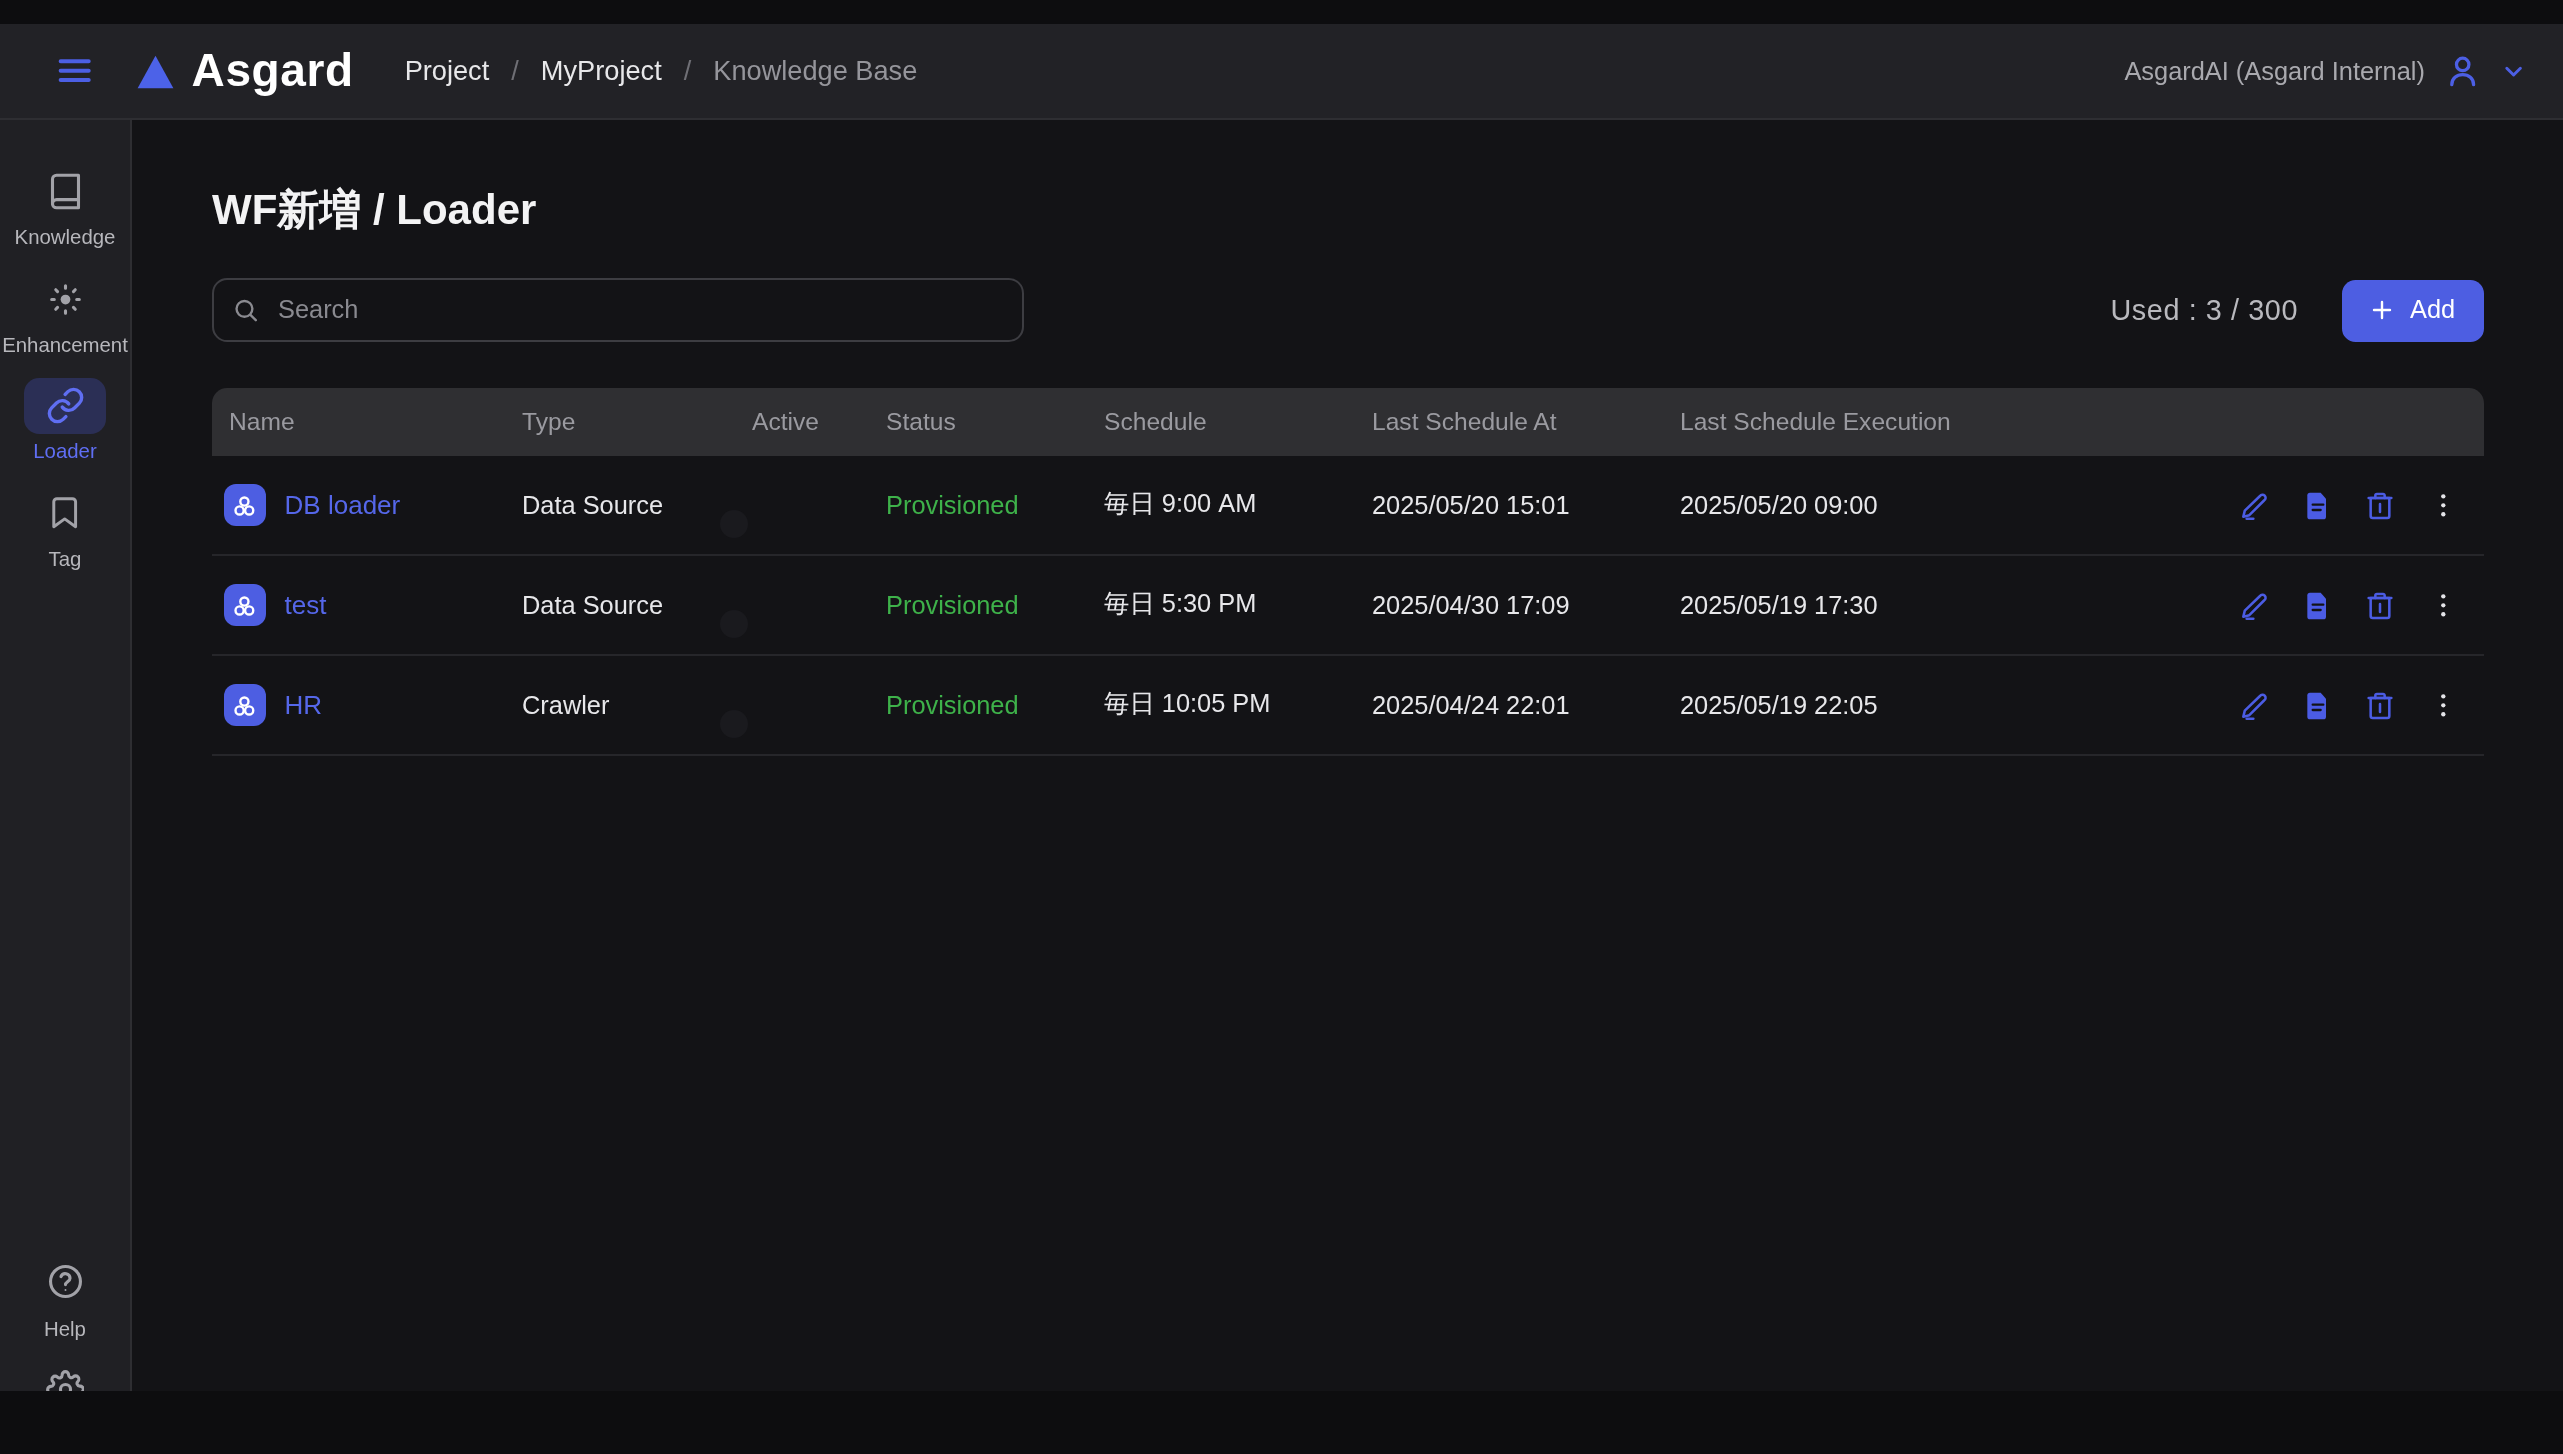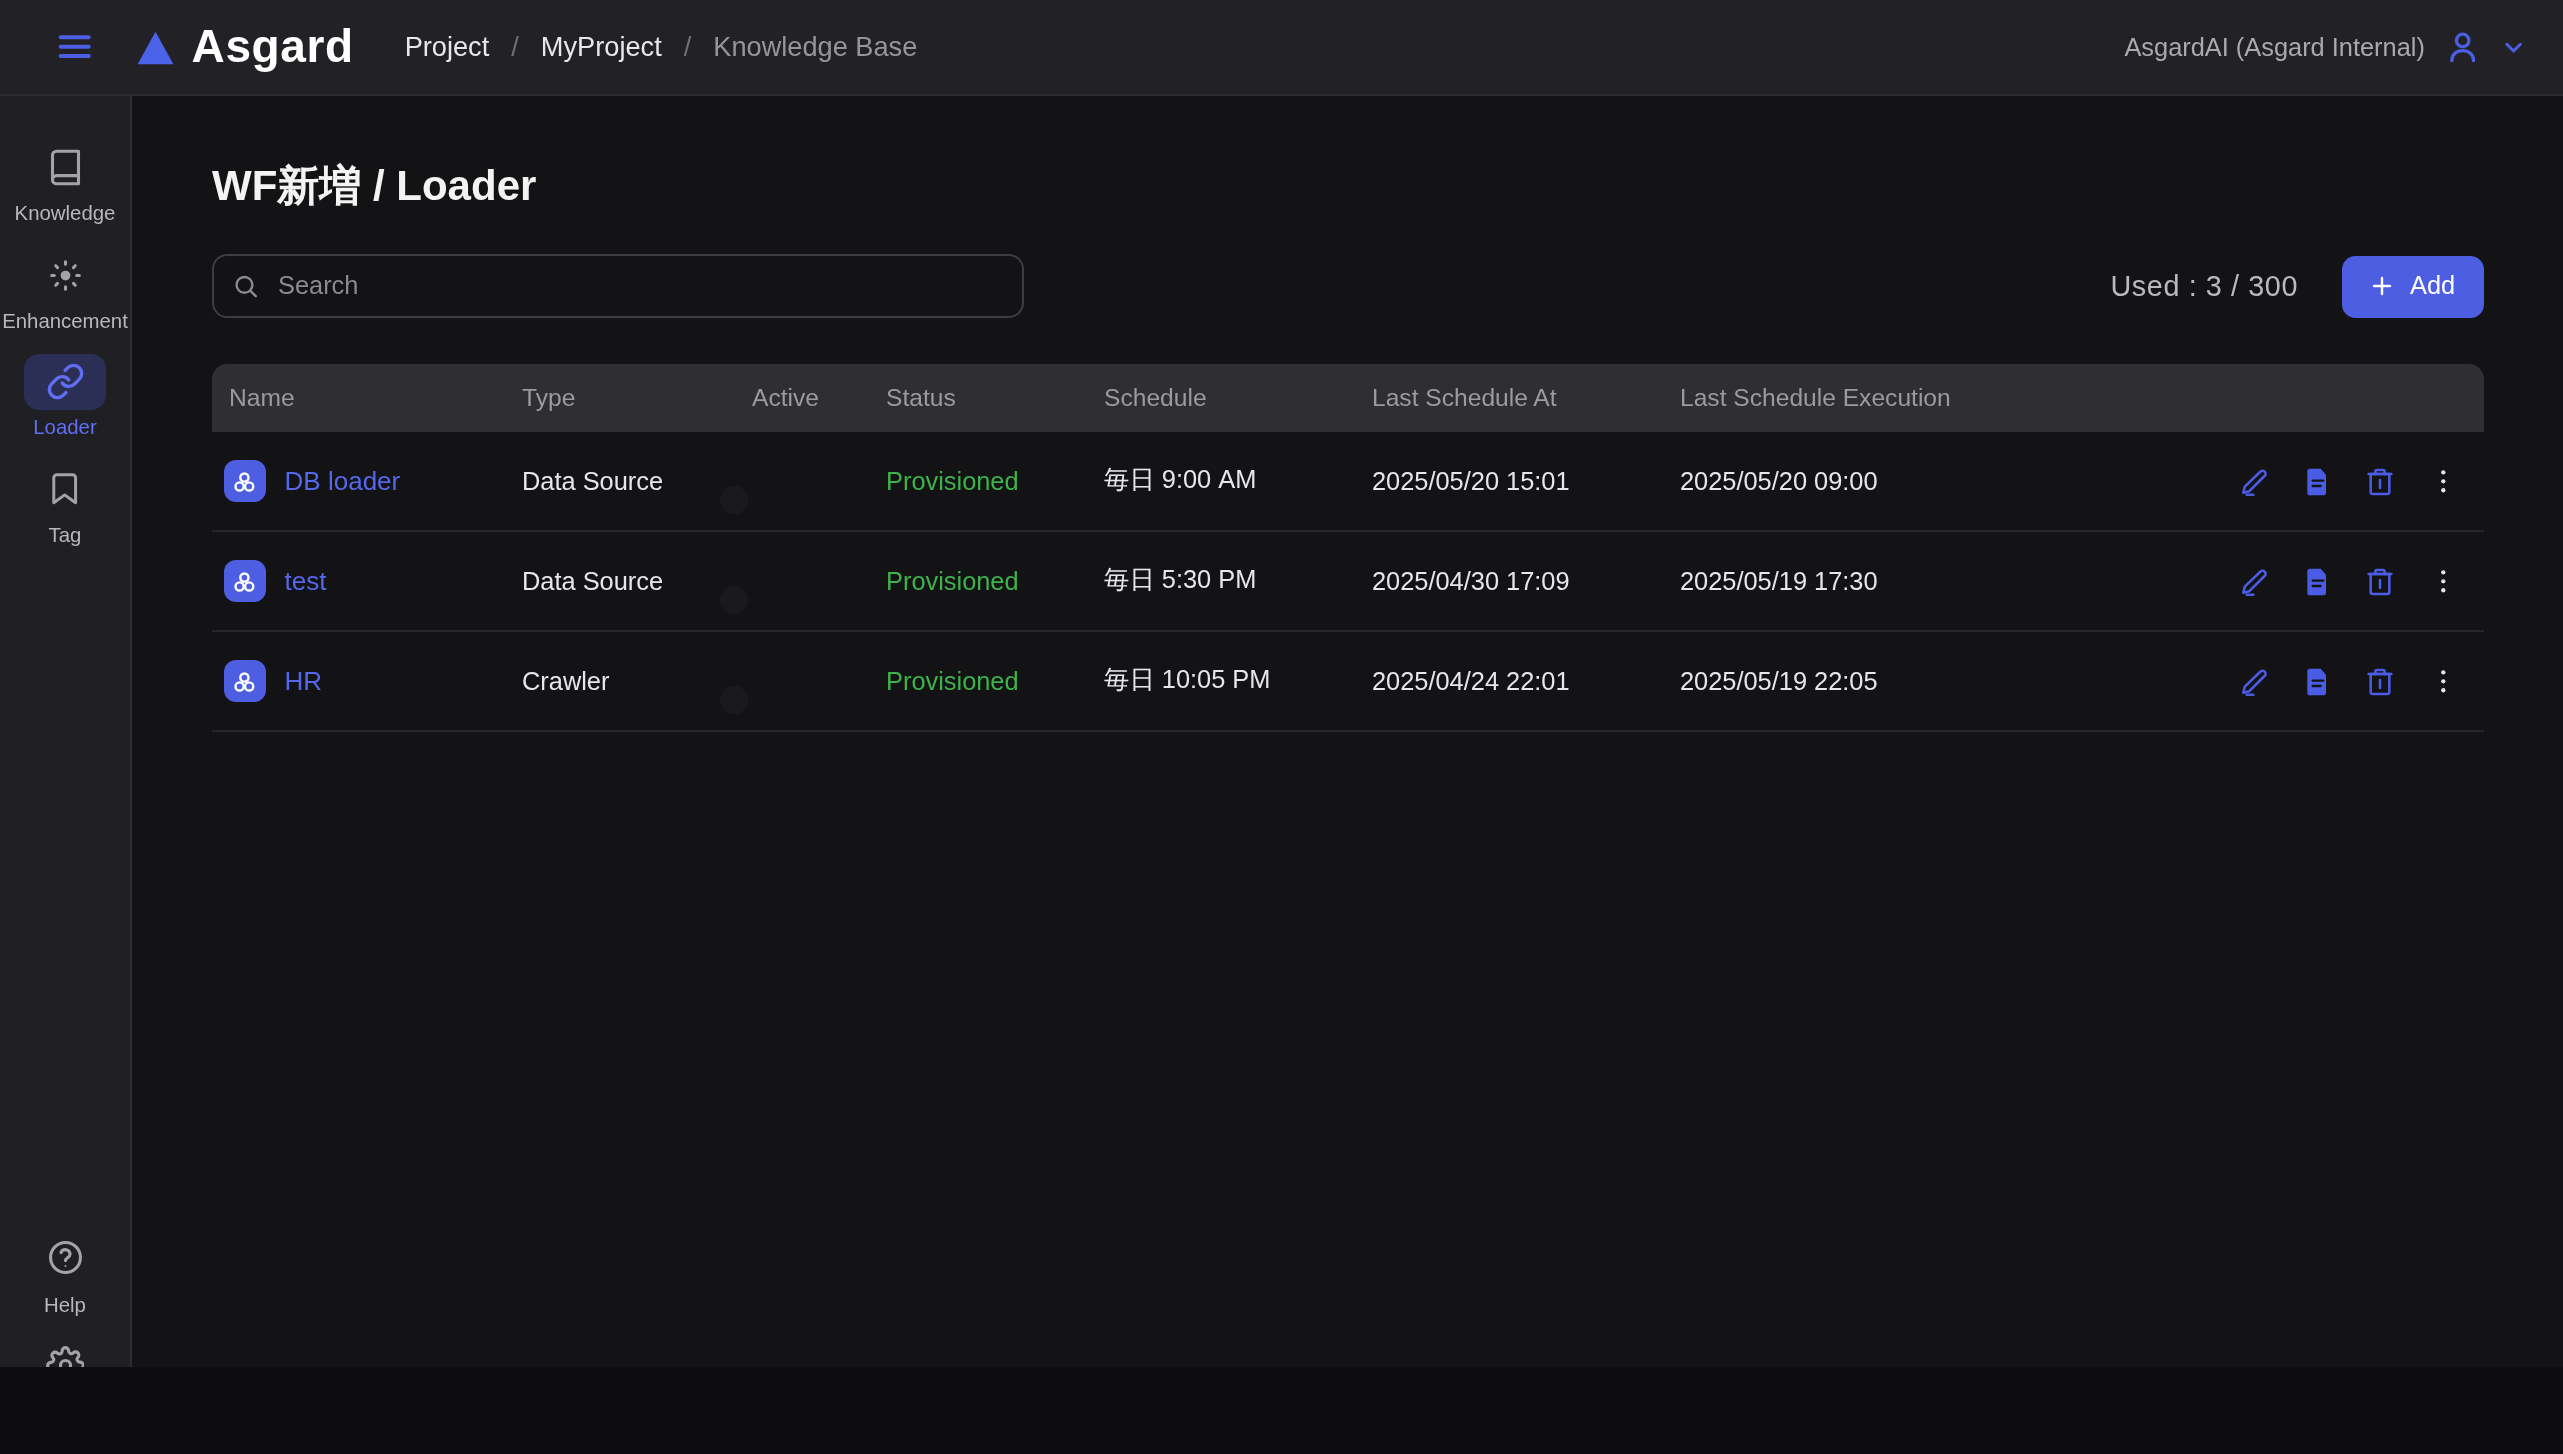--- a/index.html
+++ b/index.html
@@ -1,16 +1,16 @@
 <!DOCTYPE html>
 <html style="font-size:13.6px"><head>
 <meta charset="utf-8">
 <style>
   html,body{margin:0;padding:0;background:#0d0d0f;}
-  .stage{width:2563px;height:1367px;overflow:hidden;}
+  .stage{width:2563px;height:1367px;overflow:hidden;margin-top:24px;}
   .viewport{
     width:1282px;height:727px;
     transform:scale(2);transform-origin:0 0;
     background:#131316;
     font-family:"Liberation Sans","DejaVu Sans",sans-serif;
     display:flex;flex-direction:column;
     -webkit-font-smoothing:antialiased;
   }
   
   .topbar{flex:0 0 48px;height:48px;background:#222226;border-bottom:0.8px solid #2e2e32;

